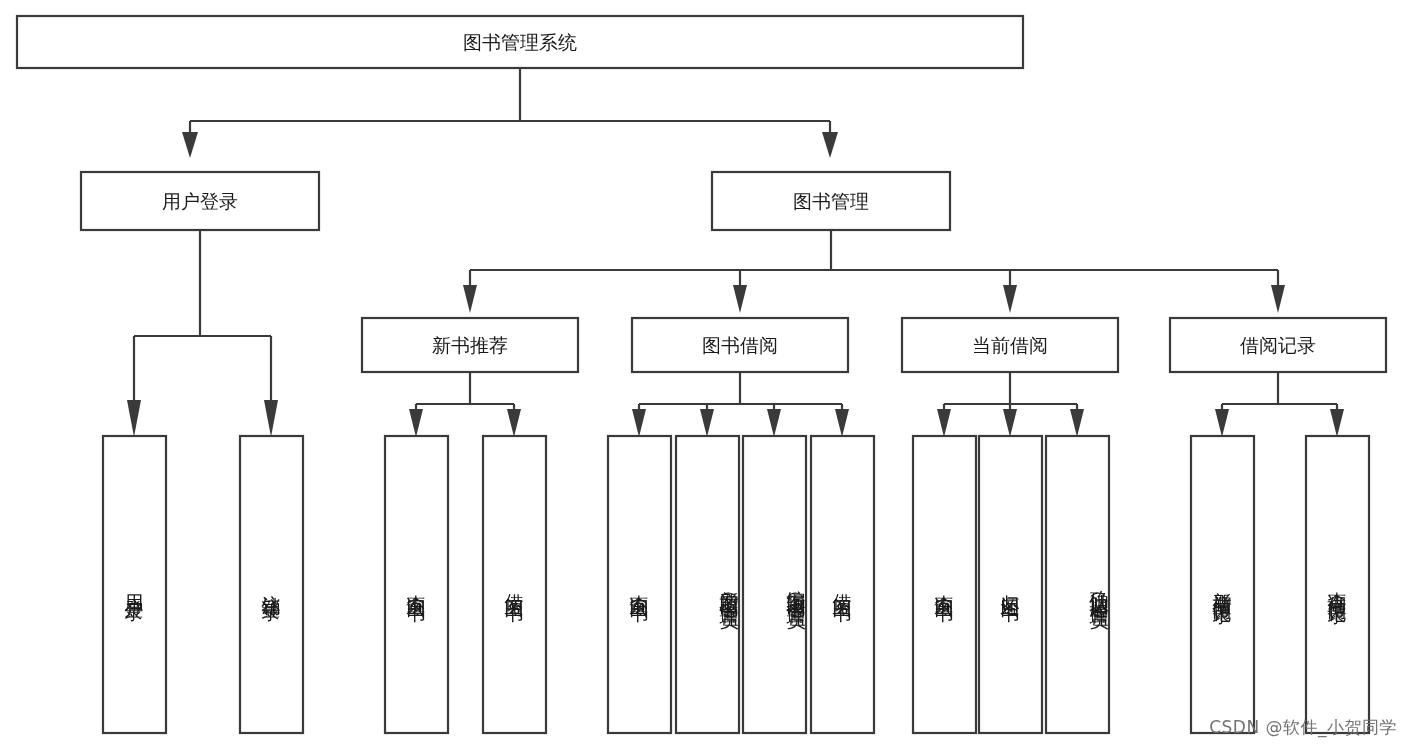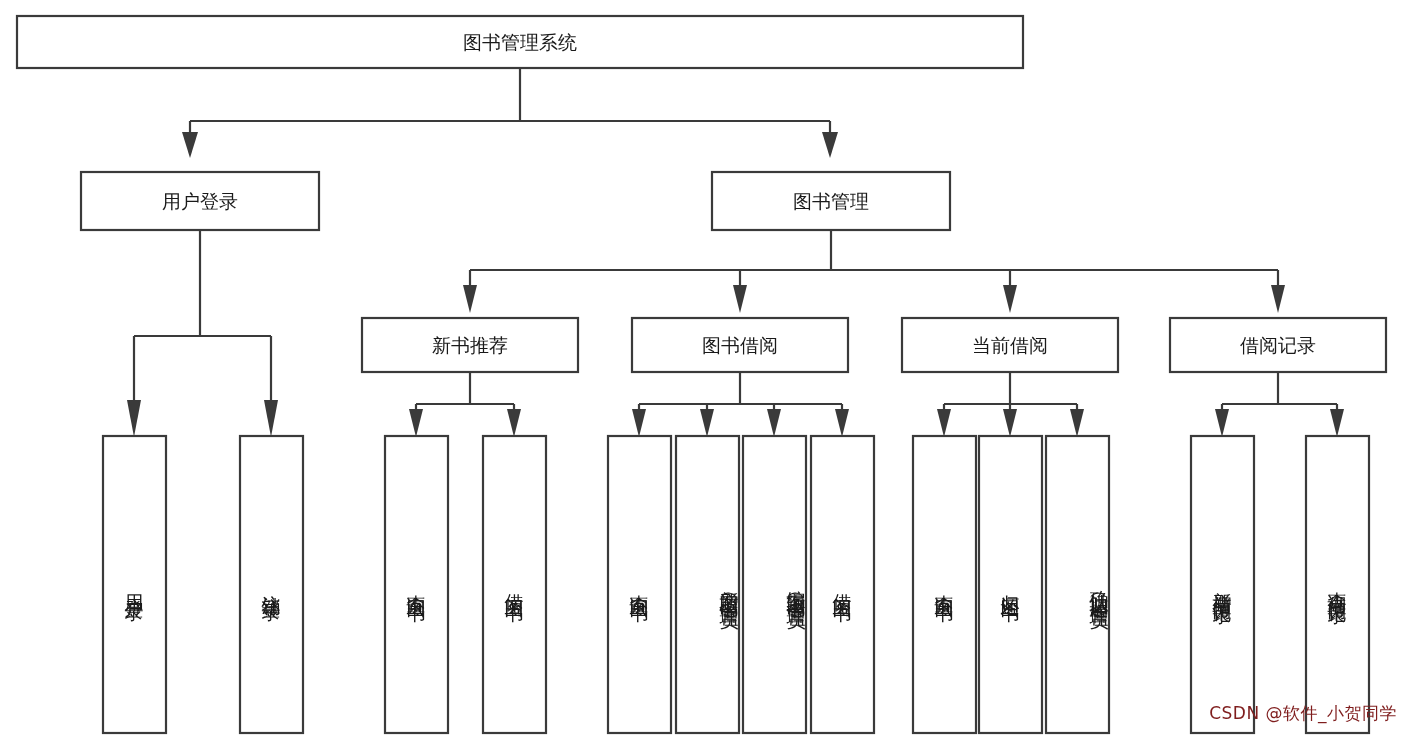--- a/index.html
+++ b/index.html
@@ -58,24 +58,24 @@
     line-height: 1.0;
     color: #1a1a1a;
     letter-spacing: 3px;
     white-space: nowrap;
     text-align: center;
     pointer-events: none;
   }
   .watermark {
     position: absolute;
     right: 8px;
-    bottom: 22px;
+    bottom: 8px;
     font-family: "DejaVu Sans", "Liberation Sans", sans-serif;
     font-size: 17px;
-    color: #7f1d1d;
+    color: #737373;
     white-space: nowrap;
     letter-spacing: 0.5px;
   }
 </style>
 </head>
 <body>
 
 <div id="diagram-root">
 
   <svg id="tree-svg" viewBox="0 0 1405 747">

